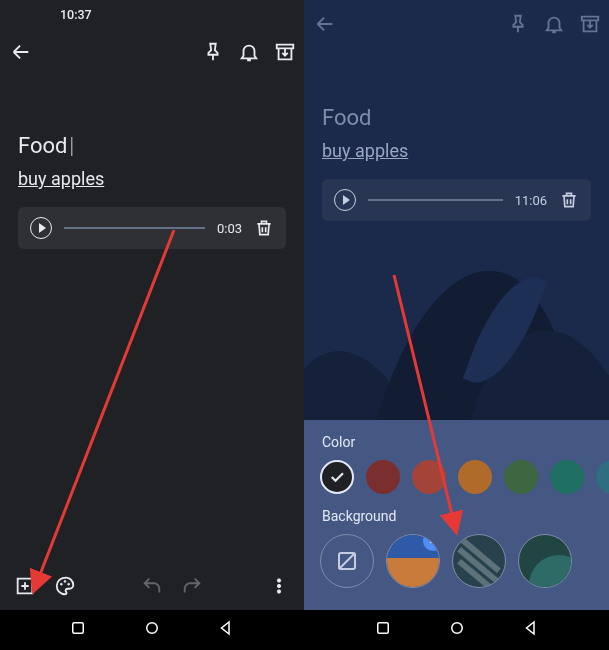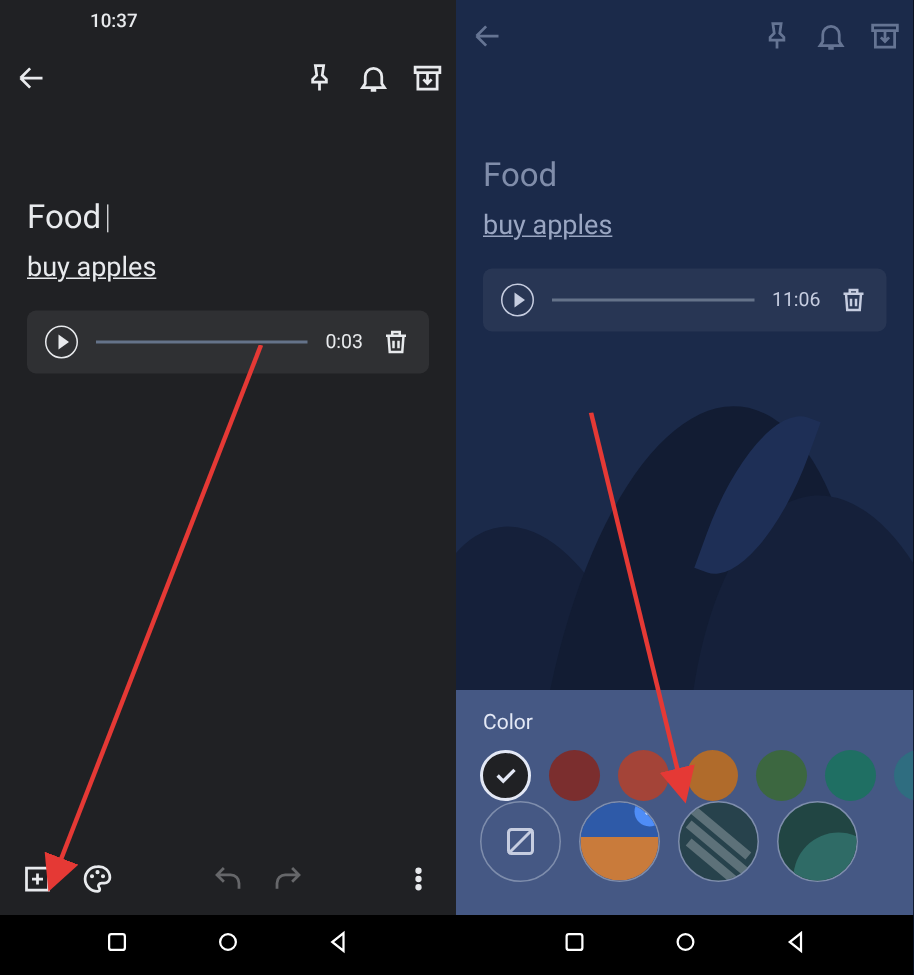--- a/index.html
+++ b/index.html
@@ -263,20 +263,21 @@
               <path fill="none" d="M5 12l5 5L20 7"></path>
             </svg>
           </div>
           <div class="swatch" style="background: rgb(123, 46, 46);"></div>
           <div class="swatch" style="background: rgb(164, 68, 56);"></div>
           <div class="swatch" style="background: rgb(176, 107, 43);"></div>
           <div class="swatch" style="background: rgb(60, 103, 64);"></div>
           <div class="swatch" style="background: rgb(31, 111, 99);"></div>
           <div class="swatch" style="background: rgb(47, 109, 128);"></div>
         </div>
+      <div class="sheet-label bg">Background</div>
       <div class="bgs">
         <div class="bgcircle none">
           <svg viewBox="0 0 24 24">
               <rect x="4" y="4" width="16" height="16" rx="2"></rect>
               <line x1="4" y1="20" x2="20" y2="4"></line>
             </svg>
         </div>
         <div class="bgcircle selected bg1">
           <div class="half1"></div>
             <div class="half2"></div>

